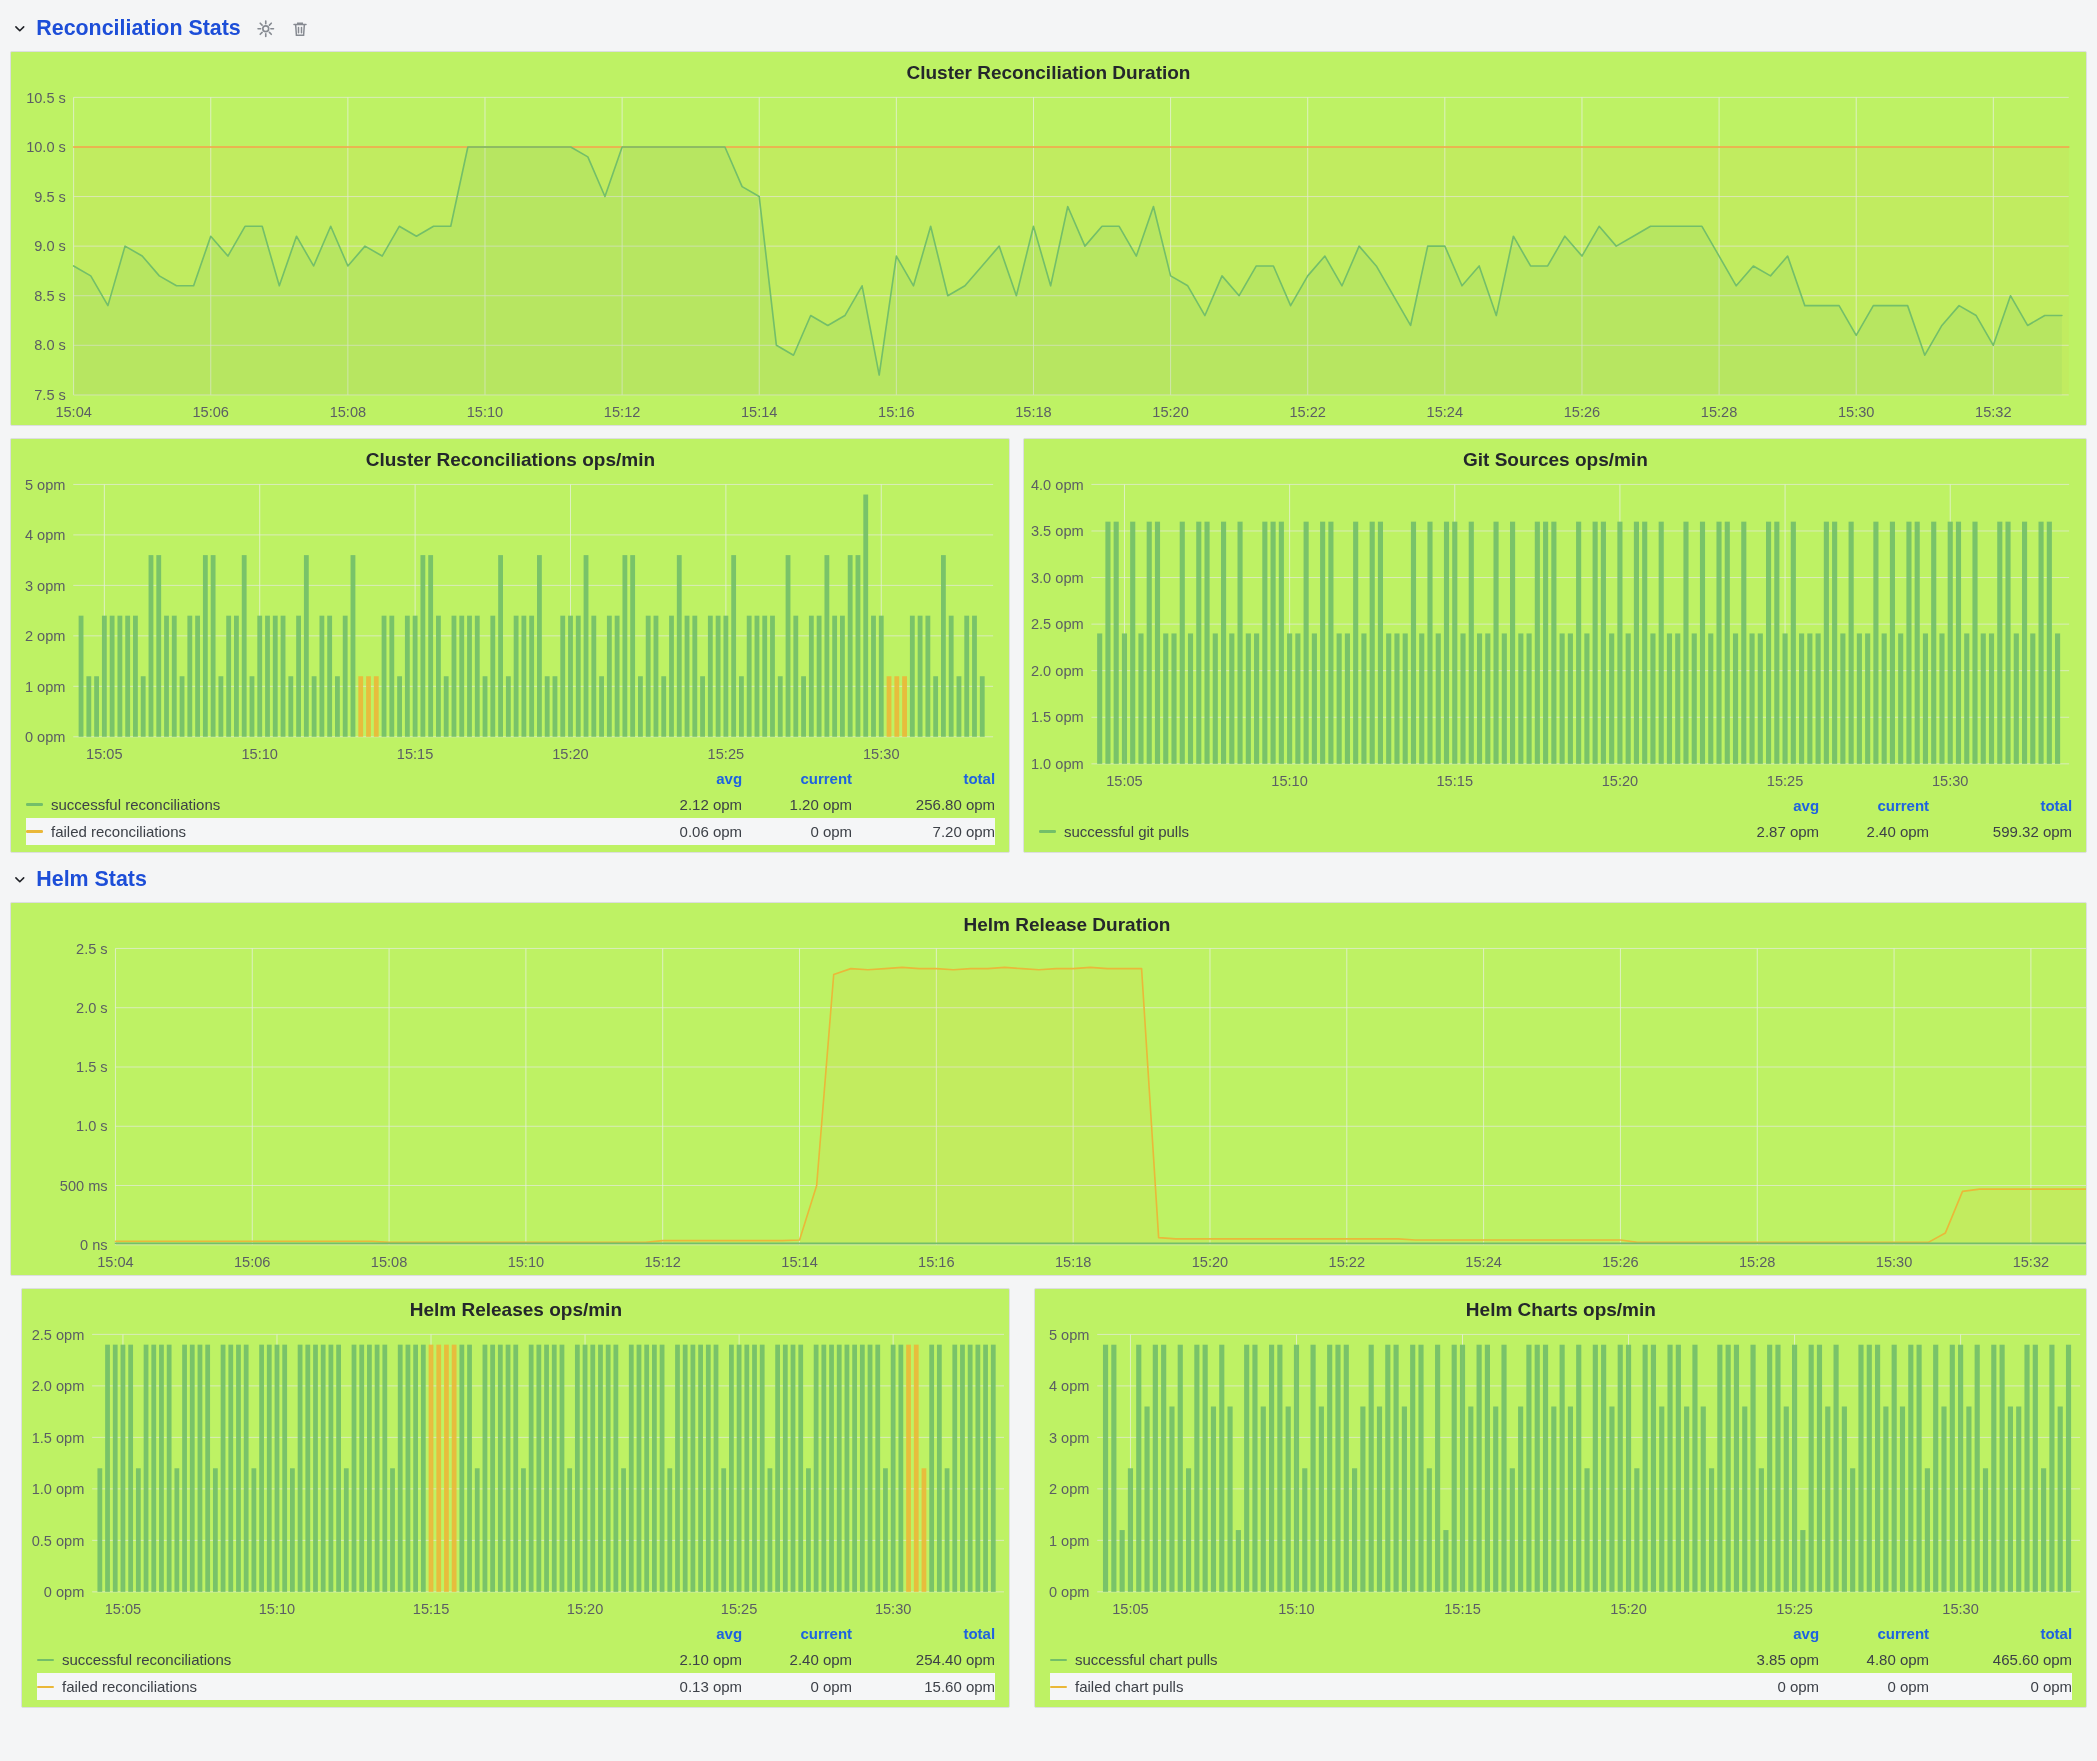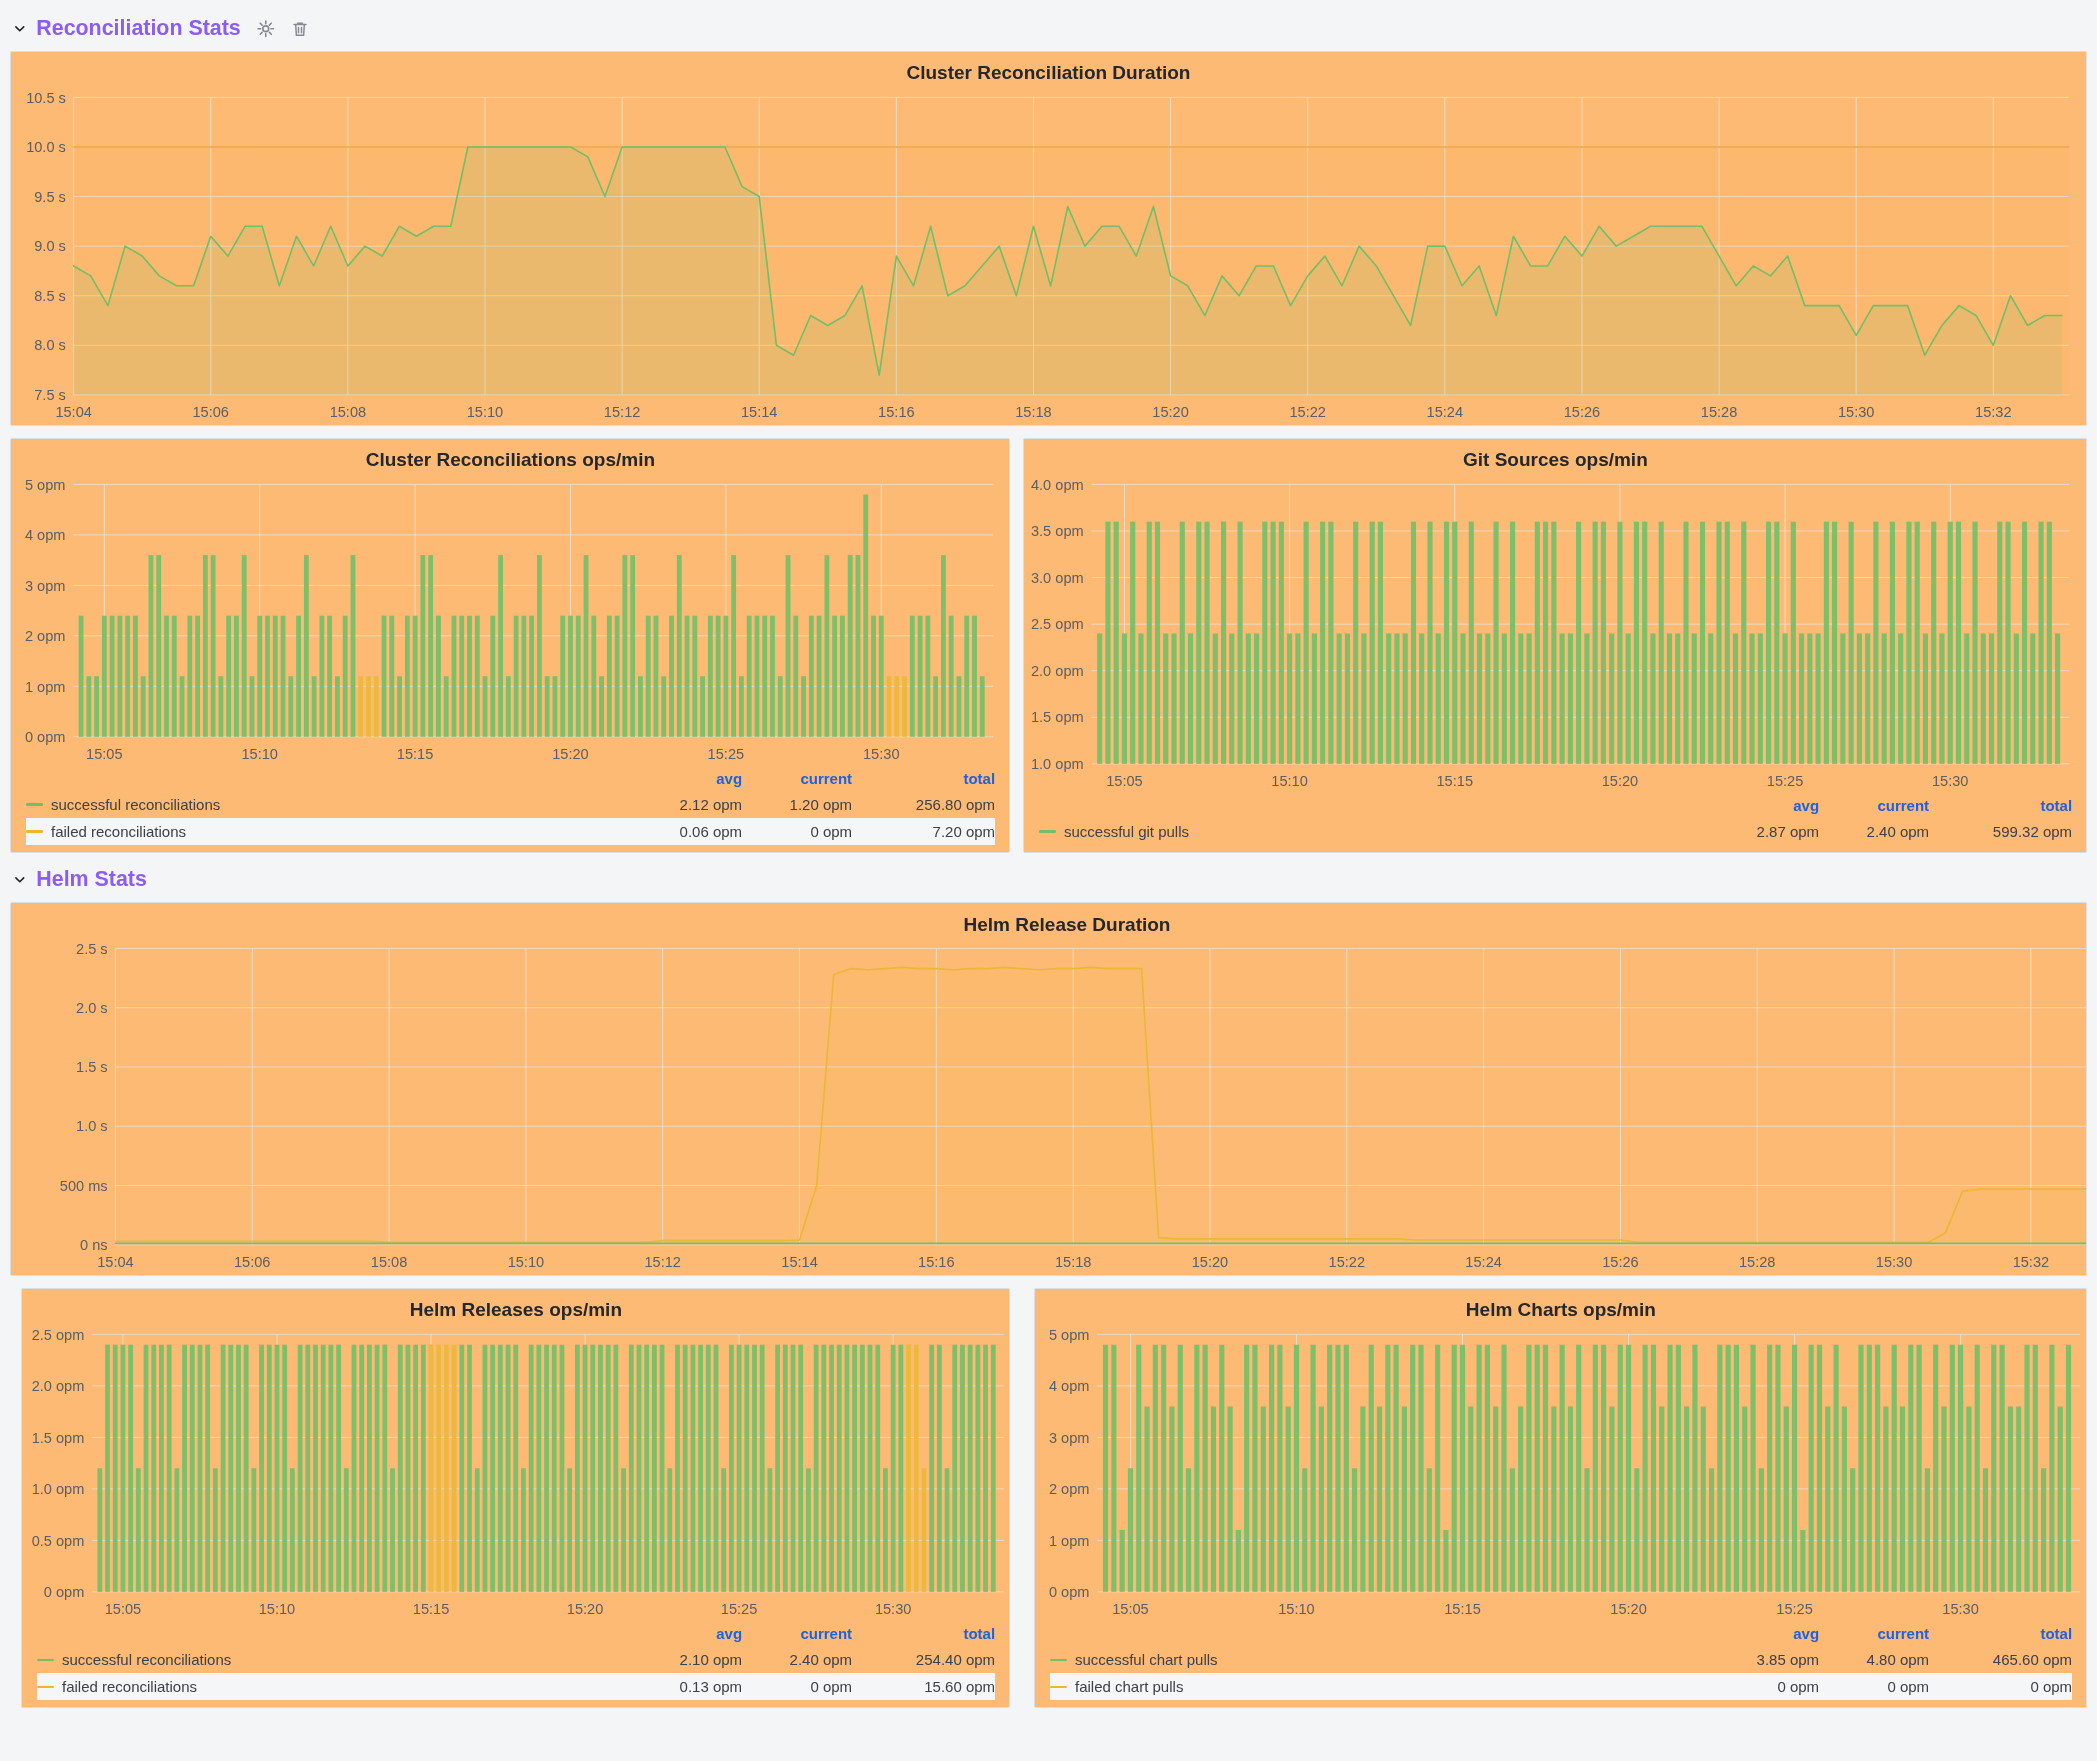--- a/index.html
+++ b/index.html
@@ -8,25 +8,25 @@
     background: #f4f5f6;
     font-family: "Liberation Sans", sans-serif;
     color: #24272b;
     padding: 10.4px;
   }
   .row-header {
     display: flex; align-items: center; gap: 9px;
     height: 34px; margin: 1.3px 0 5.2px 1.3px;
     cursor: pointer;
   }
-  .row-header .row-title { font-size: 21.4px; font-weight: 700; color: #8b5cf6; }
+  .row-header .row-title { font-size: 21.4px; font-weight: 700; color: #1d4ed8; }
   .row-header svg { display: block; }
   .row-icon { display: inline-flex; align-items: center; margin-left: 6.5px; opacity: .85; }
   .panel {
-    background: #fdba74;
+    background: #bef264;
     border: 0.6px solid #dcdedf;
     border-radius: 1.9px;
     display: flex; flex-direction: column;
     overflow: hidden;
   }
   .panel-title {
     text-align: center; font-size: 19px; font-weight: 600;
     color: #24272b; padding: 10.4px 0 2.6px; flex: 0 0 auto;
     cursor: pointer;
   }

